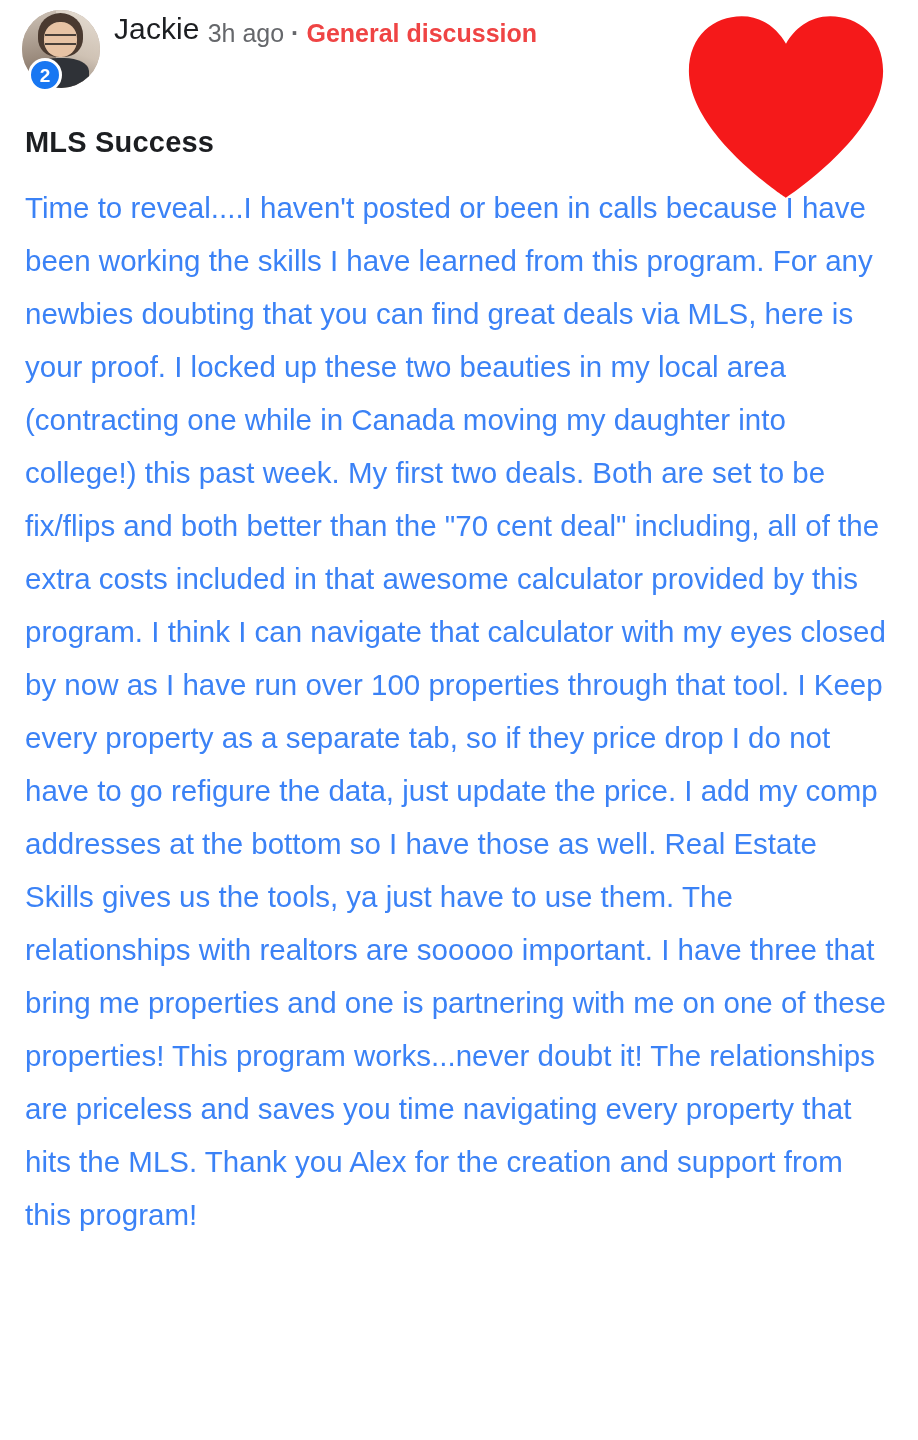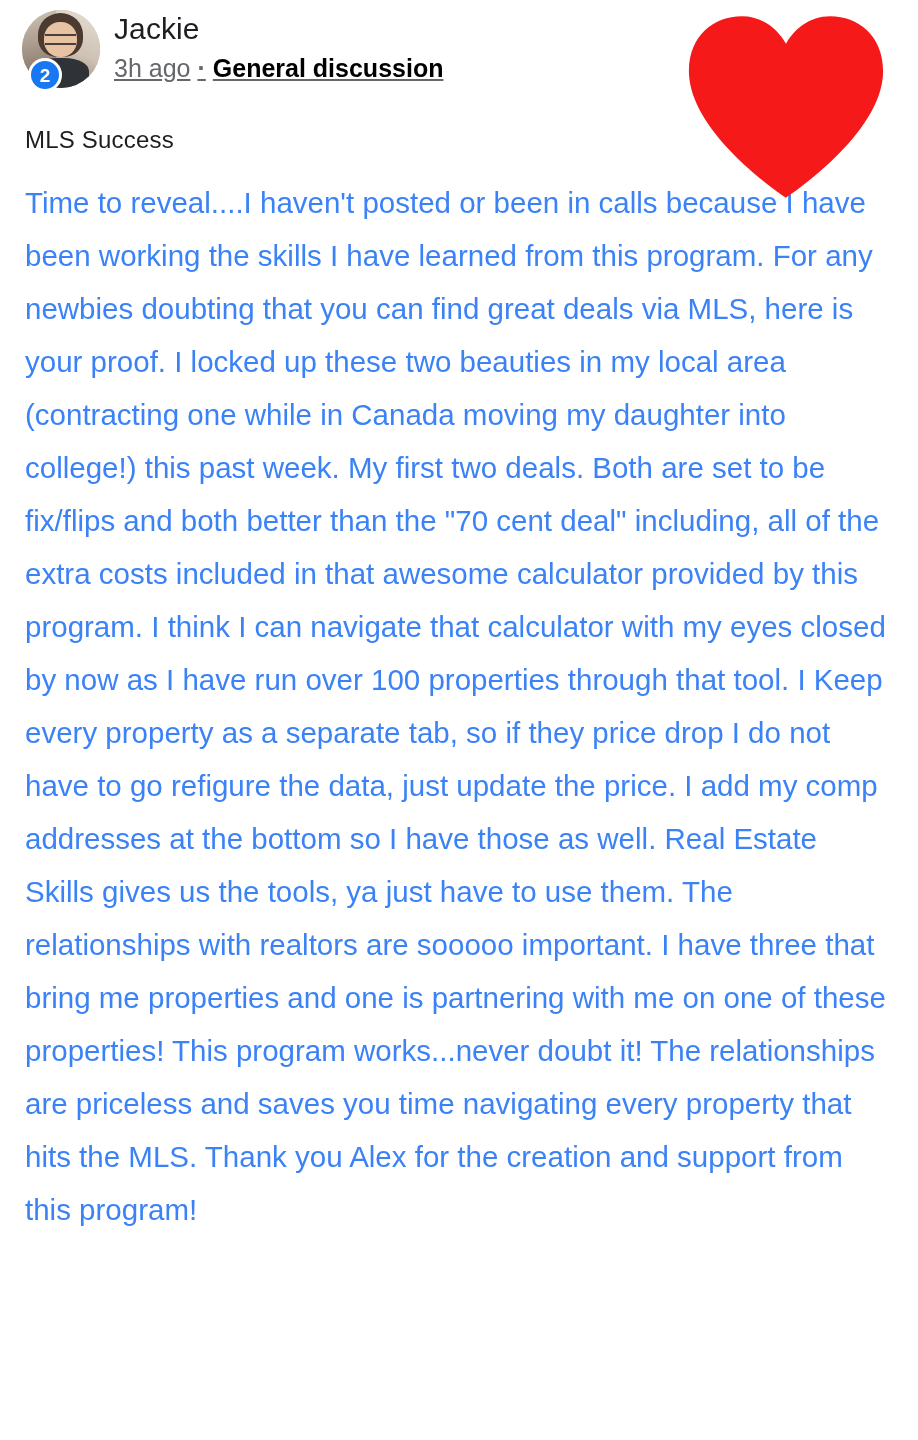--- a/index.html
+++ b/index.html
@@ -114,65 +114,64 @@
     display: flex;
     align-items: center;
     justify-content: center;
     border: 3px solid #ffffff;
     box-sizing: border-box;
     line-height: 1;
   }
 
   .header-text {
     display: flex;
-    flex-direction: column;
     justify-content: flex-start;
     padding-top: 4px;
+    gap: 8px;
   }
   .author {
     font-size: 30px;
     font-weight: 400;
     color: #1c1e21;
     line-height: 1.15;
     letter-spacing: .1px;
   }
   .meta {
     margin-top: 6px;
     font-size: 25px;
     color: #65676b;
     line-height: 1.2;
     display: flex;
     align-items: flex-start;
     gap: 7px;
     white-space: nowrap;
-    text-decoration: underline;
   }
   .meta .dot {
     font-size: 25px;
     color: #65676b;
     font-weight: 700;
   }
   .meta .category {
     font-weight: 700;
-    color: #000000;
+    color: #ef4444;
   }
 
   
   .heart-icon {
     position: absolute;
     right: 26px;
     top: 12px;
     width: 212px;
     height: 190px;
   }
 
   
   .post-title {
-    font-size: 24px;
-    font-weight: 400;
+    font-size: 29px;
+    font-weight: 700;
     color: #1c1e21;
     margin: 22px 0 0 3px;
     letter-spacing: .2px;
   }
   .post-body {
     margin: 22px 0 0 3px;
     font-size: 29.5px;
     line-height: 53px;
     color: #3b82f6;
     letter-spacing: 0px;

